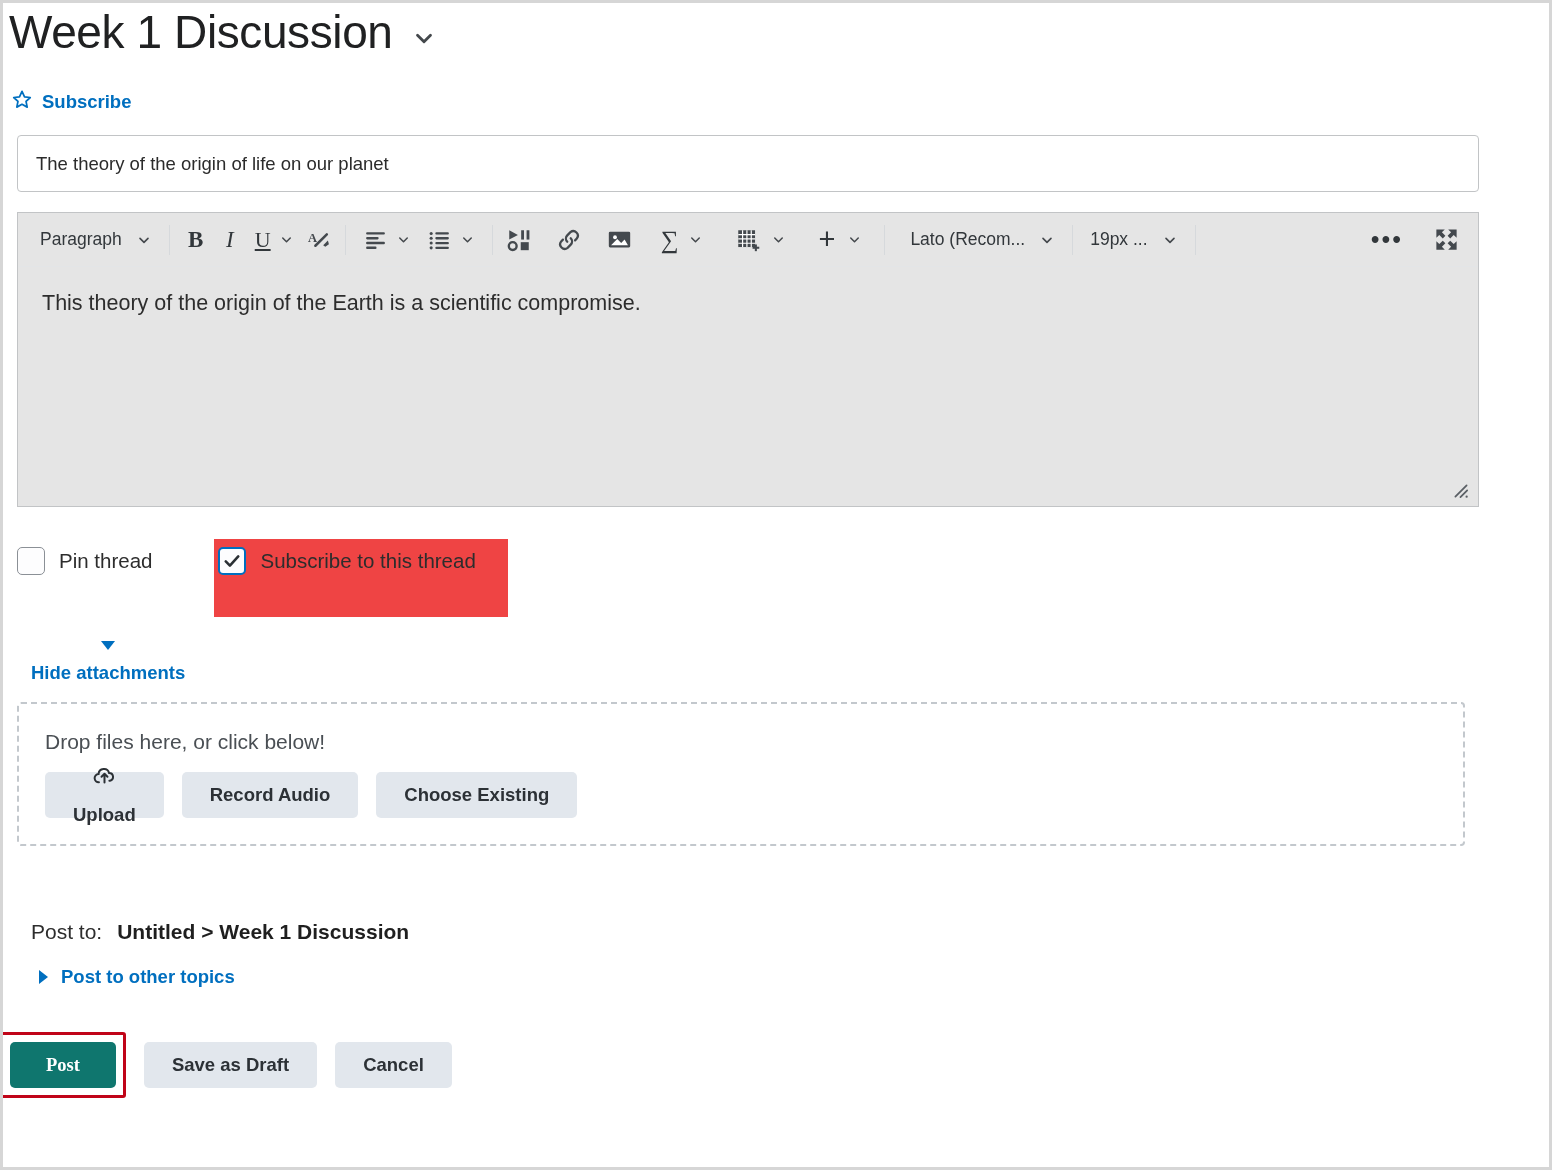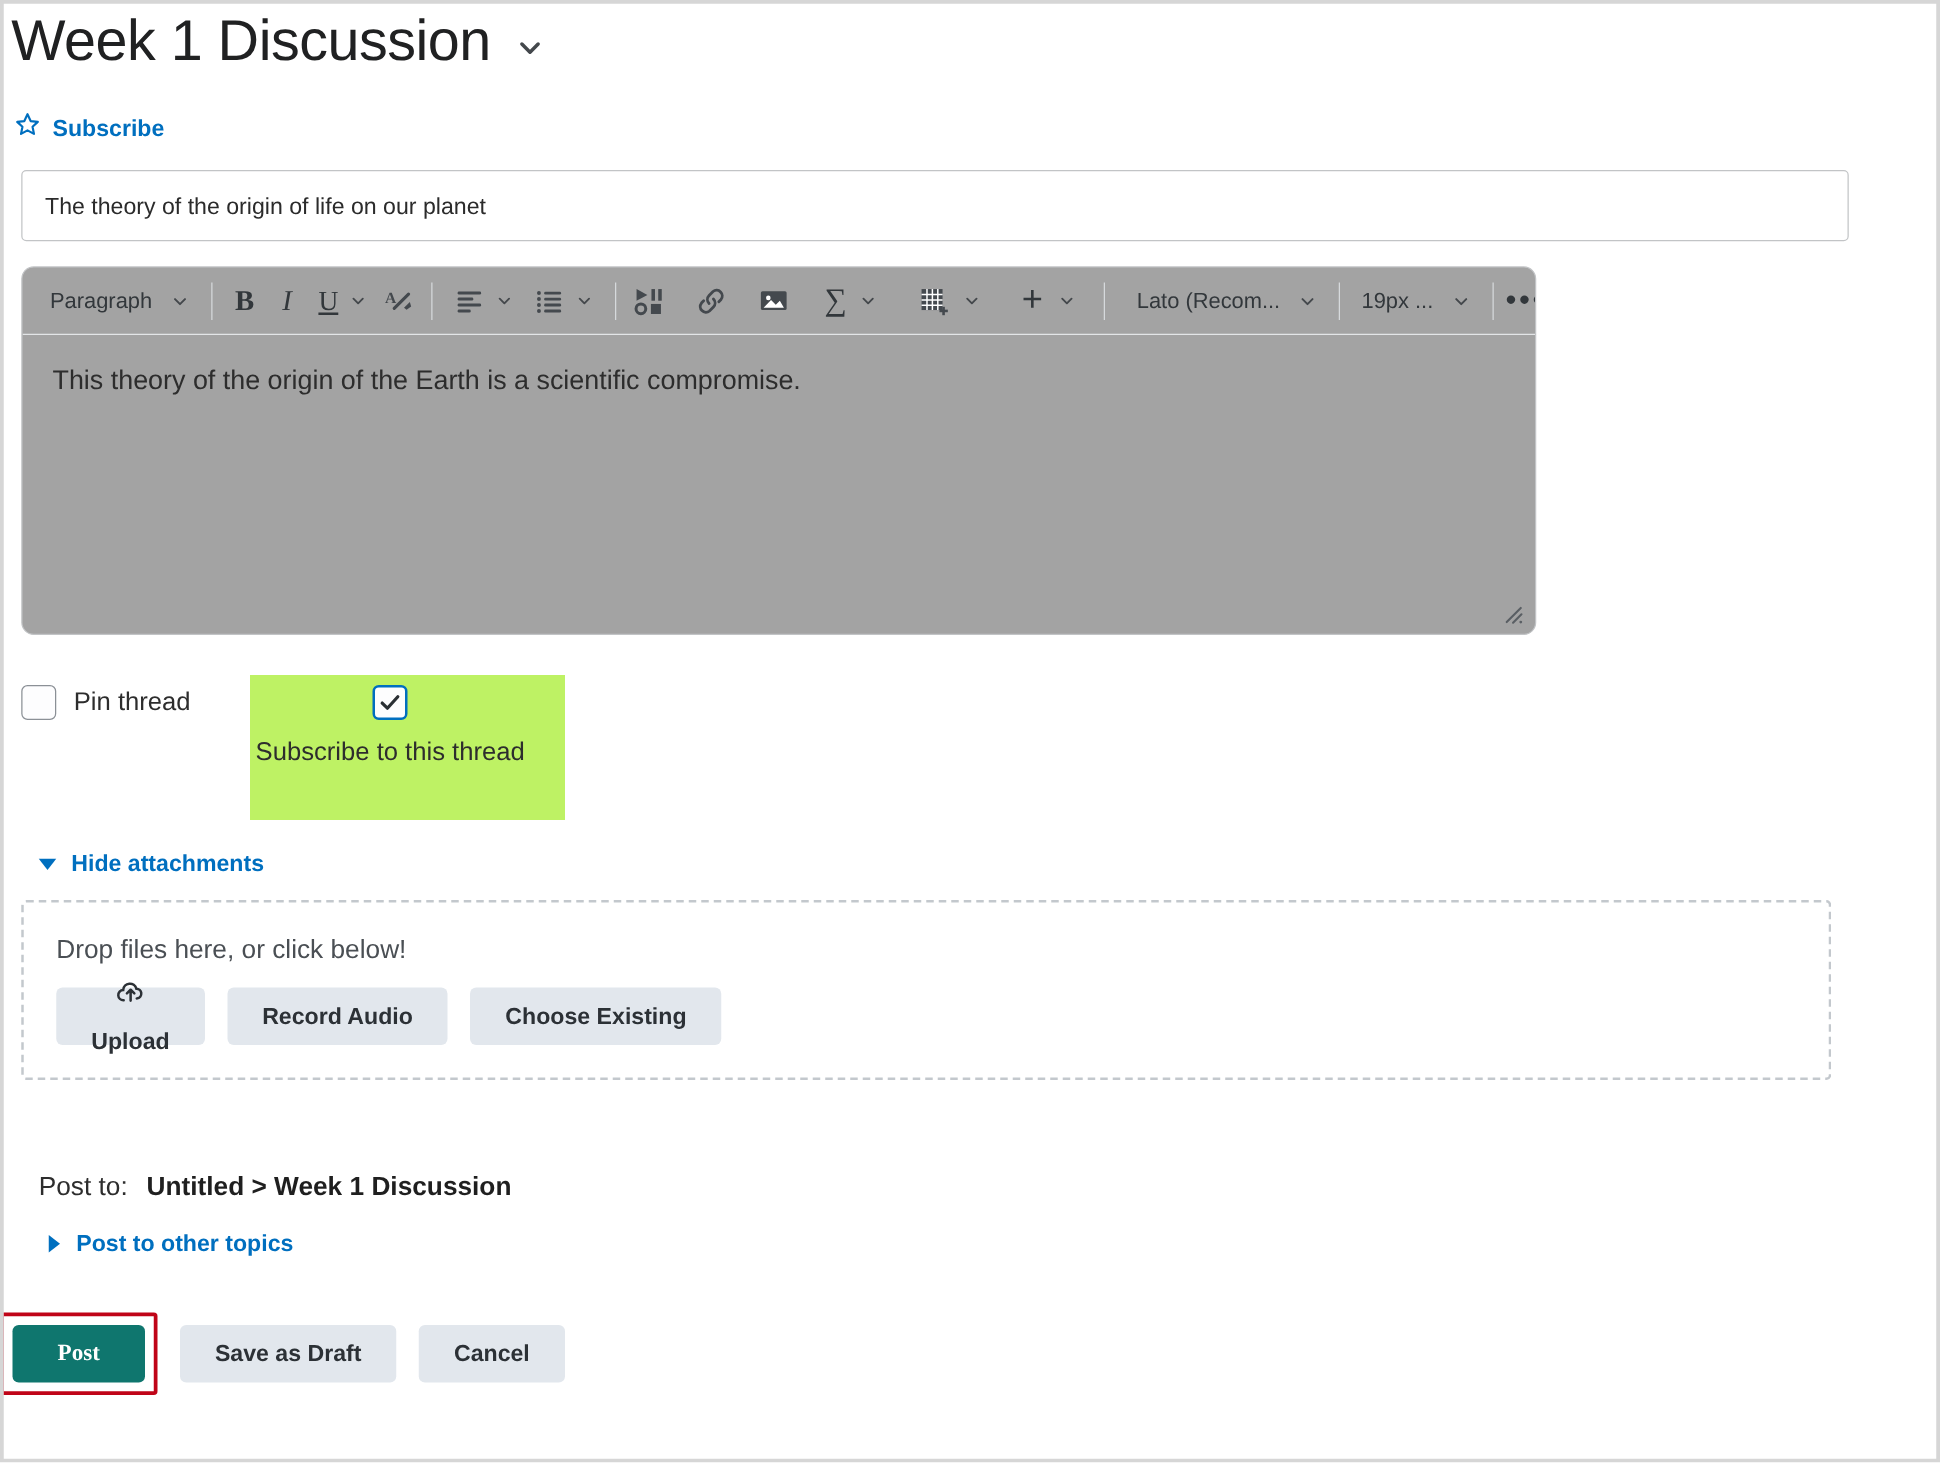--- a/index.html
+++ b/index.html
@@ -70,25 +70,25 @@
     padding: 0 18px;
     font-size: 18.5px;
     font-family: "Liberation Sans", sans-serif;
     color: #2b2b2b;
     background: #fff;
     outline: none;
   }
 
   
   .editor {
-    width: 1212px;
+    width: 1462px;
     margin: 20px 0 0 14px;
     border: 1px solid #c2c4c6;
-    border-radius: 10px;
-    background: #a3a3a3;
+    border-radius: 0;
+    background: #e5e5e5;
     overflow: hidden;
   }
   .toolbar {
     display: flex;
     align-items: center;
     height: 54px;
     padding: 0 10px 0 14px;
     border-bottom: 1px solid #e3e5e7;
     gap: 0;
   }
@@ -163,25 +163,24 @@
     gap: 0;
   }
   .check-item {
     display: flex;
     align-items: center;
     gap: 14px;
     cursor: pointer;
     padding: 8px 32px 8px 0;
   }
   .check-item.highlight {
-    background: #bef264;
+    background: #ef4444;
     padding: 8px 32px 42px 0;
-    margin-left: 16px;
+    margin-left: 30px;
     padding-left: 4px;
-    flex-direction: column;
   }
   .cb {
     width: 28px;
     height: 28px;
     border-radius: 5px;
     flex: none;
     display: inline-flex;
     align-items: center;
     justify-content: center;
     background: #fdfdfe;
@@ -194,20 +193,21 @@
   }
 
   
   .attach-toggle {
     display: flex;
     align-items: center;
     gap: 12px;
     margin: 24px 0 0 28px;
     cursor: pointer;
     width: max-content;
+    flex-direction: column;
   }
   .attach-toggle-label {
     color: #006fbf;
     font-size: 18.5px;
     font-weight: 600;
   }
   .tri-down {
     width: 0; height: 0;
     border-left: 7px solid transparent;
     border-right: 7px solid transparent;

